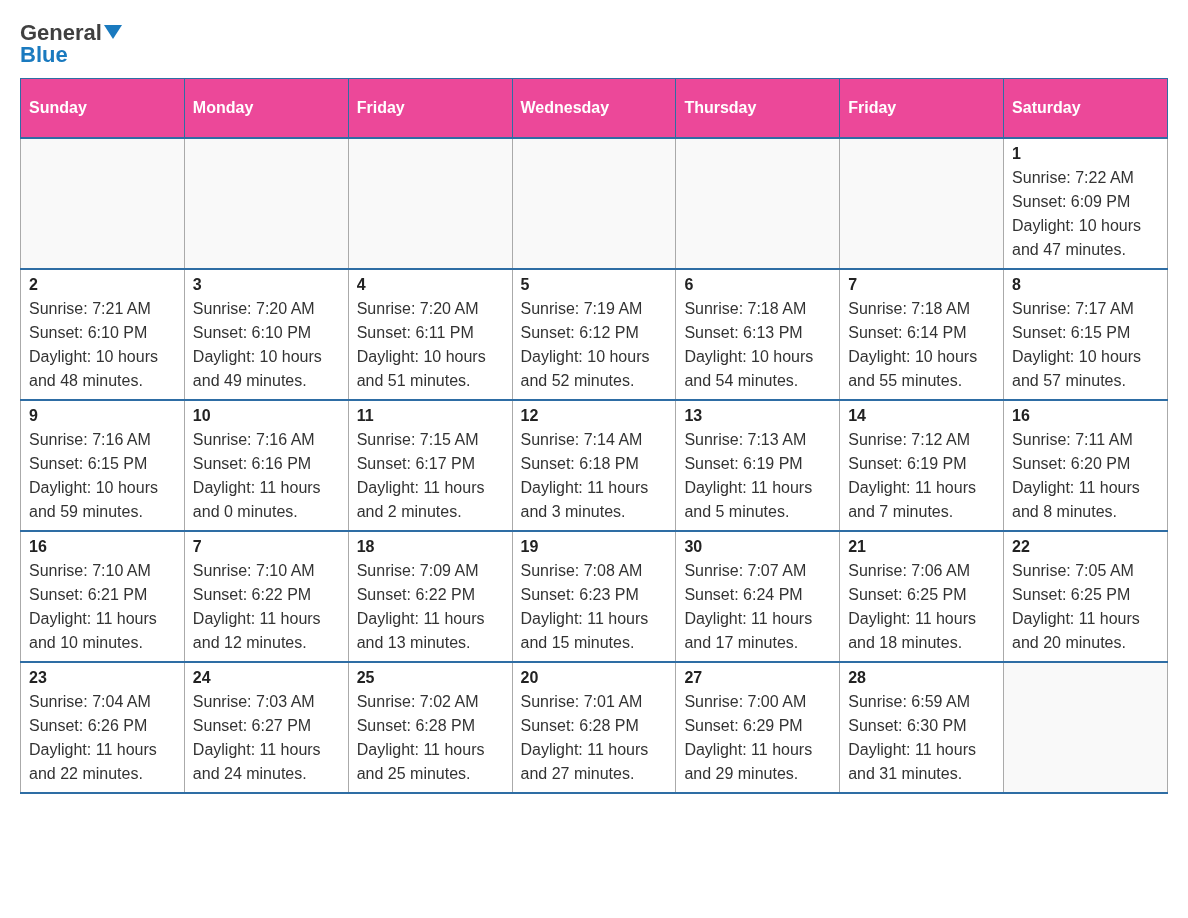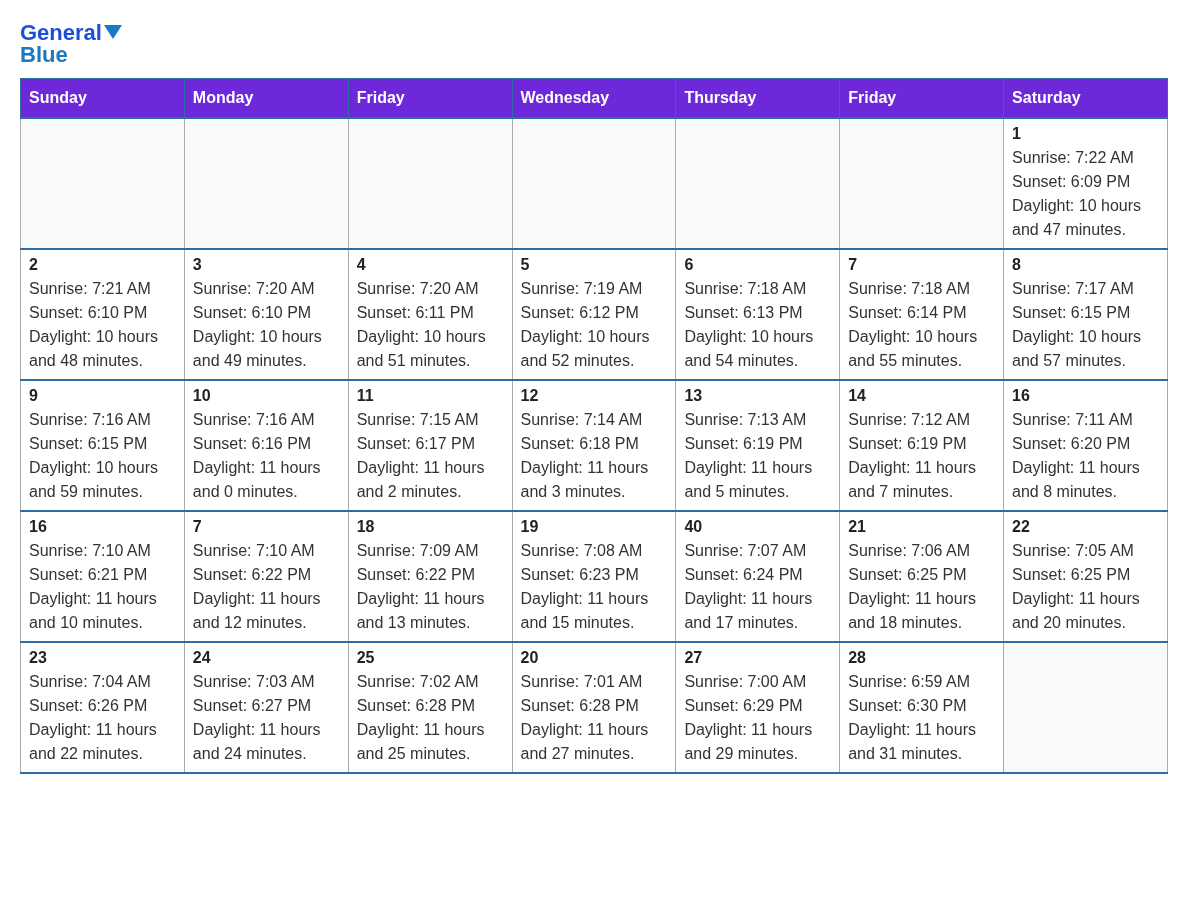--- a/index.html
+++ b/index.html
@@ -21,21 +21,21 @@
       flex-direction: column;
       align-items: flex-start;
     }
     .logo-general {
       font-size: 22px;
       font-weight: bold;
       color: #333;
       letter-spacing: 0;
     }
     .logo-general span {
-      color: #1d4ed8;
+      color: #404040;
     }
     .logo-blue {
       font-size: 22px;
       font-weight: bold;
       color: #1a7abf;
       margin-top: -4px;
     }
     .logo-triangle {
       display: inline-block;
       width: 0;
@@ -61,25 +61,25 @@
       font-size: 20px;
       color: #444;
       margin-top: 4px;
     }
     .calendar {
       width: 100%;
       border-collapse: collapse;
       margin-top: 8px;
     }
     .calendar th {
-      background-color: #6d28d9;
+      background-color: #ec4899;
       color: white;
       font-size: 16px;
       font-weight: bold;
-      padding: 10px 8px;
+      padding: 20px 8px;
       text-align: left;
       border: 1px solid #2e6da4;
     }
     .calendar td {
       border: 1px solid #aaa;
       vertical-align: top;
       padding: 6px 8px;
       width: 14.28%;
       min-height: 110px;
       font-size: 12.5px;
@@ -212,21 +212,21 @@
         </td>
         <td>
           <span class="day-number">18</span>
           <div class="day-info">Sunrise: 7:09 AM<br>Sunset: 6:22 PM<br>Daylight: 11 hours and 13 minutes.</div>
         </td>
         <td>
           <span class="day-number">19</span>
           <div class="day-info">Sunrise: 7:08 AM<br>Sunset: 6:23 PM<br>Daylight: 11 hours and 15 minutes.</div>
         </td>
         <td>
-          <span class="day-number">40</span>
+          <span class="day-number">30</span>
           <div class="day-info">Sunrise: 7:07 AM<br>Sunset: 6:24 PM<br>Daylight: 11 hours and 17 minutes.</div>
         </td>
         <td>
           <span class="day-number">21</span>
           <div class="day-info">Sunrise: 7:06 AM<br>Sunset: 6:25 PM<br>Daylight: 11 hours and 18 minutes.</div>
         </td>
         <td>
           <span class="day-number">22</span>
           <div class="day-info">Sunrise: 7:05 AM<br>Sunset: 6:25 PM<br>Daylight: 11 hours and 20 minutes.</div>
         </td>

